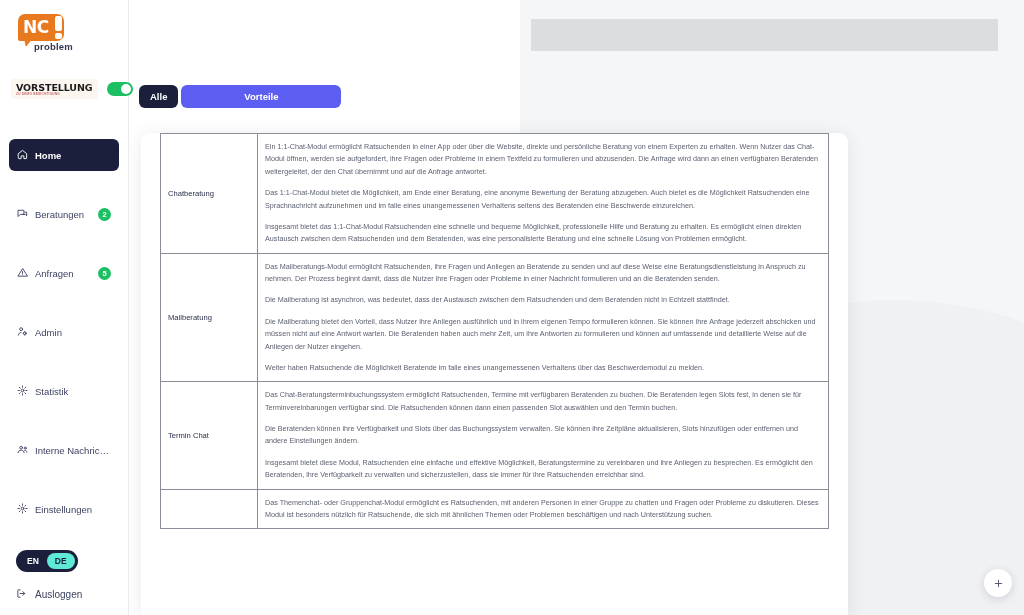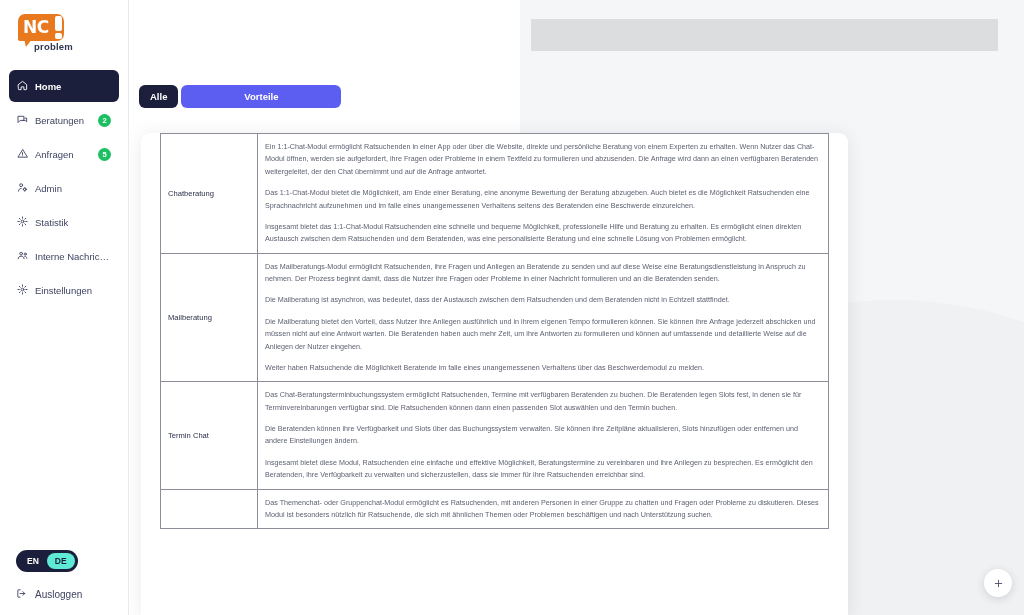--- a/index.html
+++ b/index.html
@@ -104,21 +104,21 @@
   .toggle-pill .knob {
     position: absolute; right: 2px; top: 2px;
     width: 10px; height: 10px; border-radius: 50%; background: #fff;
   }
 
   .nav { padding: 0 9px; display: flex; flex-direction: column; gap: 2px; }
   .nav-item {
     display: flex; align-items: center; gap: 7px;
     height: 25px; padding: 16px 8px; border-radius: 6px;
     font-size: 9.5px; color: #3e4361; cursor: pointer;
-    position: relative; white-space: nowrap;
+    position: relative; white-space: nowrap; margin-top: 25px;
   }
   .nav-item.active { background: #1b1f3b; color: #ffffff; }
   .nav-item.active .nav-label { font-weight: 700; }
   .nav-item svg { flex: none; }
   .nav-label { flex: 1; overflow: hidden; text-overflow: ellipsis; }
   .badge {
     width: 13px; height: 13px; border-radius: 50%;
     background: #1dbf63; color: #fff;
     font-size: 7.5px; font-weight: 700;
     display: flex; align-items: center; justify-content: center;
@@ -241,20 +241,29 @@
     <div class="logo-wrap">
       <div class="logo">
         <div class="nc-box"></div>
         <div class="nc-text">NC</div>
         <div class="nc-dot"></div>
         <div class="nc-dot2"></div>
         <div class="problem-text">problem</div>
       </div>
     </div>
 
+    <div class="brand-row">
+      <div class="brand-chip">
+        <span class="b-main">VORSTELLUNG</span>
+        <span class="b-sub">ZU DEMO BESICHTIGUNG</span>
+      </div>
+      <div class="toggle-pill">
+        <div class="knob"></div>
+      </div>
+    </div>
 
     <nav class="nav">
 
       <div class="nav-item active">
         <span>
           <svg width="11" height="11" viewBox="0 0 24 24" fill="none" stroke="currentColor" stroke-width="2" stroke-linecap="round" stroke-linejoin="round">
               <path d="M3 10l9-7 9 7v10a1 1 0 0 1-1 1h-5v-6H9v6H4a1 1 0 0 1-1-1z"></path>
             </svg>
         </span>
         <span class="nav-label">Home</span>

